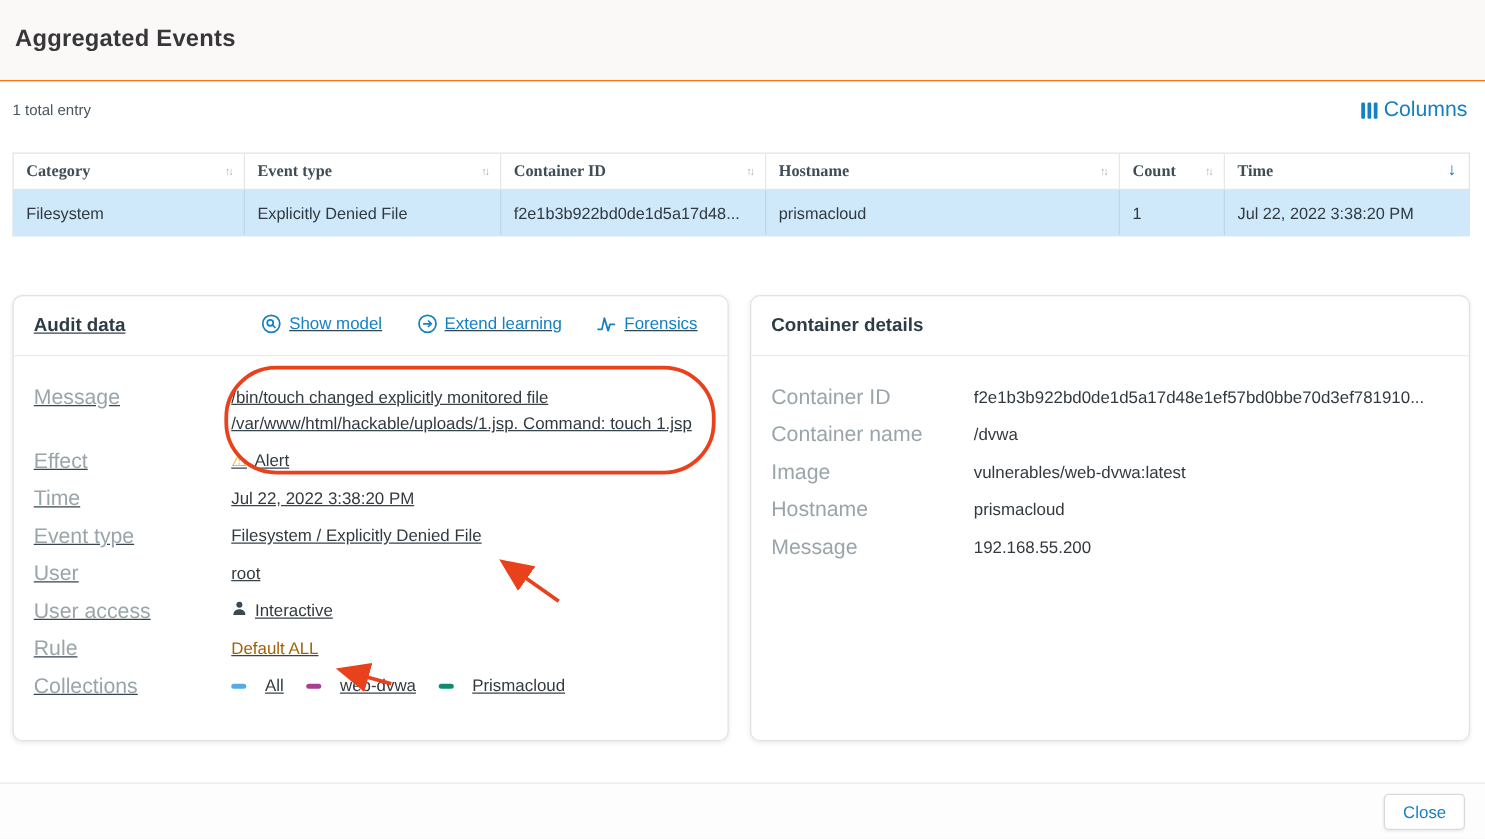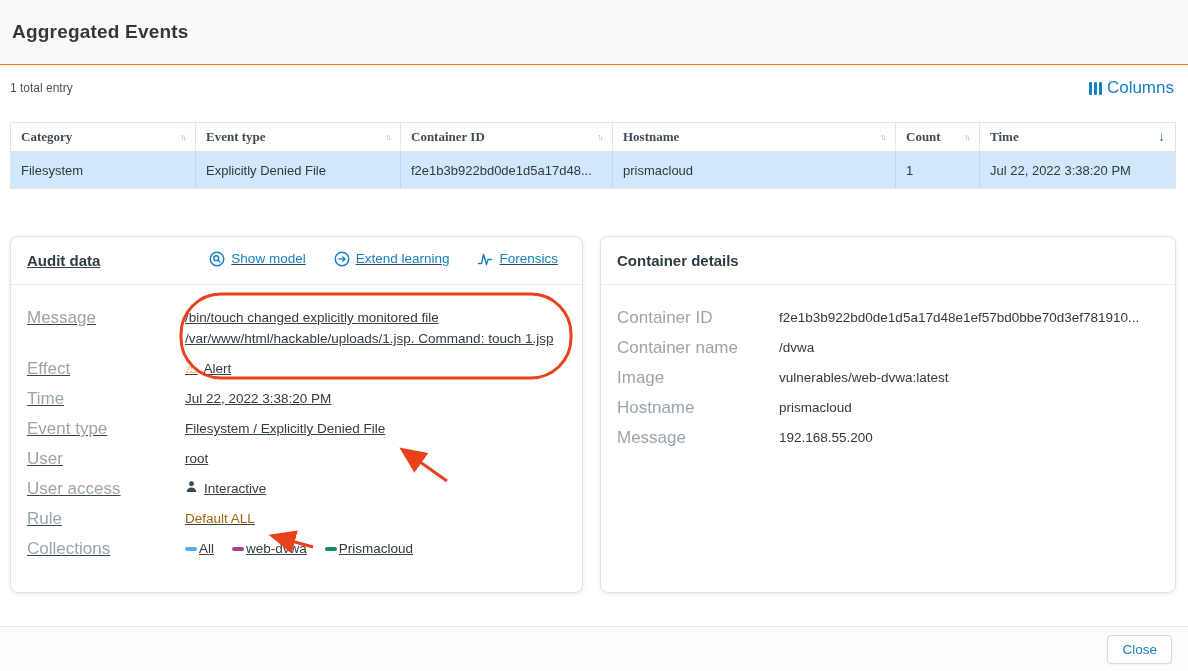--- a/index.html
+++ b/index.html
@@ -79,21 +79,21 @@
   .card-body { padding: 22px 16px 0 16px; }
   .field-row { display: flex; align-items: flex-start; margin-bottom: 9px; min-height: 21px; }
   .field-label { flex: none; width: 158px; color: #9aa5ab; font-size: 17px; line-height: 21px; }
   .container-card .field-label { width: 162px; }
   .field-value { flex: 1; color: #333a3f; font-size: 13.5px; line-height: 21px; }
   .nowrap { white-space: nowrap; overflow: hidden; }
   .warn-glyph { color: #f0a500; margin-right: 6px; font-size: 14px; }
   .inline-val { display: flex; align-items: center; }
   .rule-link { color: #a16207; text-decoration: none; cursor: pointer; }
   .collections { display: flex; gap: 18px; align-items: center; }
-  .collection-item { display: flex; align-items: center; gap: 2px; color: #333a3f; }
+  .collection-item { display: flex; align-items: center; gap: 15px; color: #333a3f; }
   .swatch { display: inline-block; width: 12px; height: 4px; border-radius: 2px; }
   .user-icon-svg { margin-right: 6px; }
   
   .footer {
     position: absolute; left: 0; right: 0; bottom: 0; height: 45px;
     border-top: 1px solid #e7e7e7; background: #fdfdfd;
     display: flex; align-items: center; justify-content: flex-end;
     padding: 0 16px;
   }
   .close-btn {

